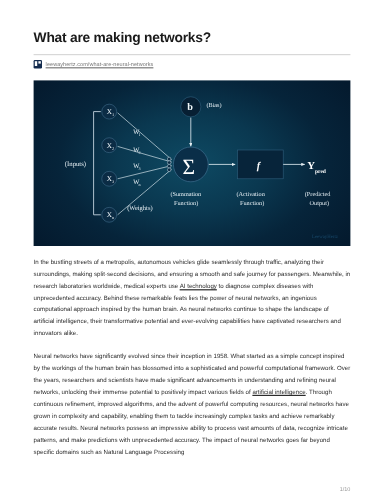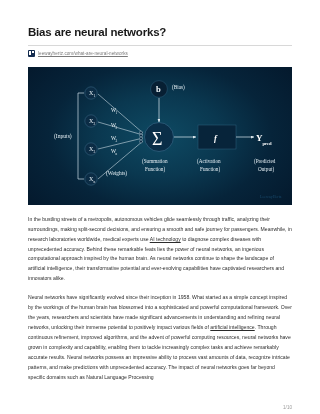--- a/index.html
+++ b/index.html
@@ -61,21 +61,21 @@
     padding:0 28px; display:flex; justify-content:flex-end;
   }
   .page-num { font-size:4.6px; color:#9a9a9a; }
 </style>
 </head>
 <body>
 
 <div class="page">
 
   <div class="header">
-    <h1 class="page-title">Bias are neural networks?</h1>
+    <h1 class="page-title">What are making networks?</h1>
     <div class="source-rule"></div>
     <div class="source-row">
       <span class="favicon"></span>
       <span class="source-url">leewayhertz.com/what-are-neural-networks</span>
     </div>
   </div>
 
   <div class="figure">
     <svg viewBox="0 0 264 138" preserveAspectRatio="none">
       <defs>

